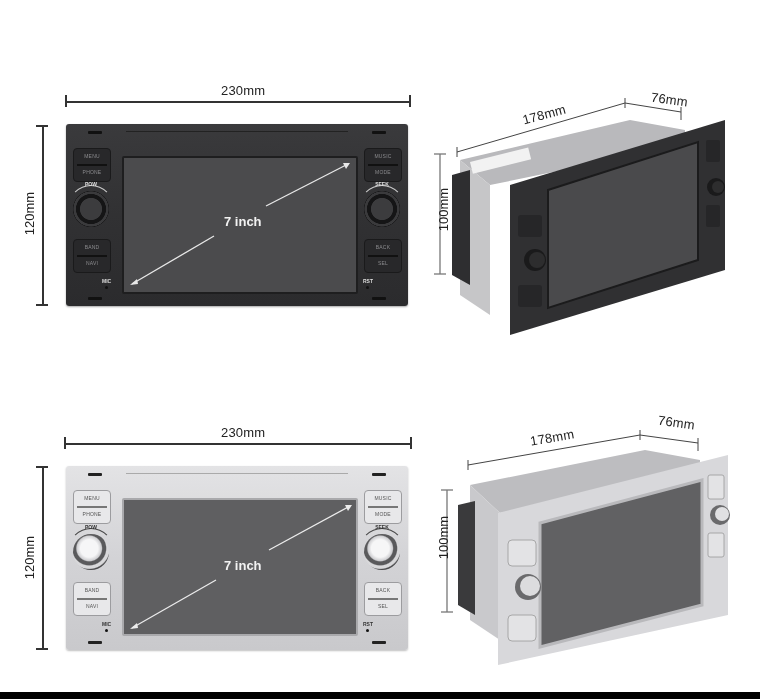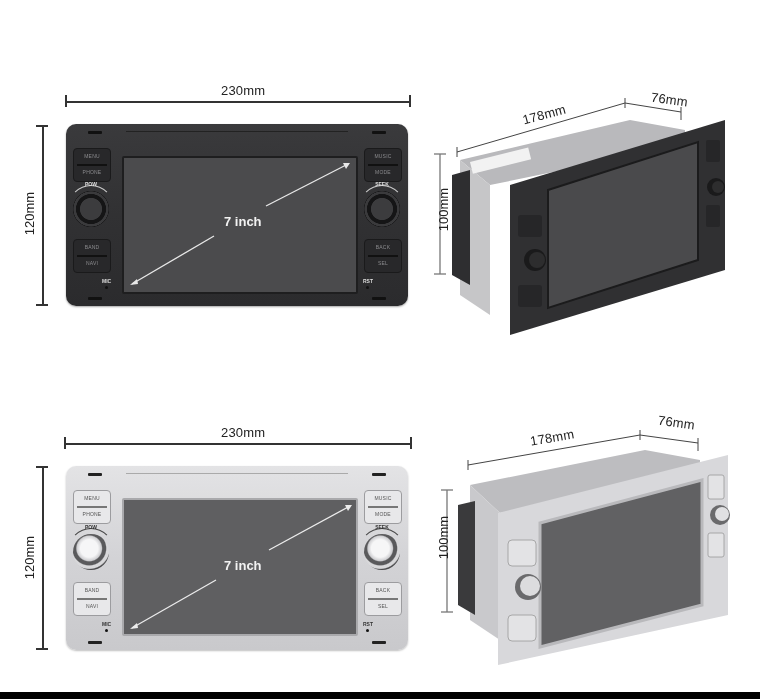--- a/index.html
+++ b/index.html
@@ -6,21 +6,21 @@
   body{width:760px;height:699px;background:#ffffff;position:relative;overflow:hidden;font-family:"Liberation Sans",sans-serif;}
   .abs{position:absolute;}
   .dimlbl{position:absolute;font-size:13px;color:#222;letter-spacing:0.2px;}
   .hline{position:absolute;height:1.5px;background:#333;}
   .vline{position:absolute;width:1.5px;background:#333;}
   .tick-v{position:absolute;width:1.5px;height:12px;background:#333;}
   .tick-h{position:absolute;height:1.5px;width:12px;background:#333;}
   .vlbl{position:absolute;font-size:13px;color:#222;transform:rotate(-90deg);transform-origin:center;white-space:nowrap;}
 
   
-  .unit{position:absolute;width:342px;height:182px;border-radius:10px;}
+  .unit{position:absolute;width:342px;height:182px;border-radius:3px;}
   .unit.black{background:linear-gradient(180deg,#3a3a3c 0%,#313133 50%,#2b2b2d 100%);box-shadow:0 1px 2px rgba(0,0,0,0.35);}
   .unit.silver{background:linear-gradient(180deg,#e3e3e5 0%,#d3d3d6 50%,#c9c9cc 100%);box-shadow:0 1px 2px rgba(0,0,0,0.25);}
   .slot{position:absolute;height:3px;width:14px;border-radius:1px;}
   .black .slot{background:#111;}
   .silver .slot{background:#222;}
   .topseam{position:absolute;left:60px;right:60px;top:7px;height:1px;}
   .black .topseam{background:#222;}
   .silver .topseam{background:#aaa;}
   .screen{position:absolute;left:56px;top:32px;width:232px;height:134px;border-radius:2px;}
   .black .screen{background:#4b4b4d;border:2px solid #1e1e1f;}

